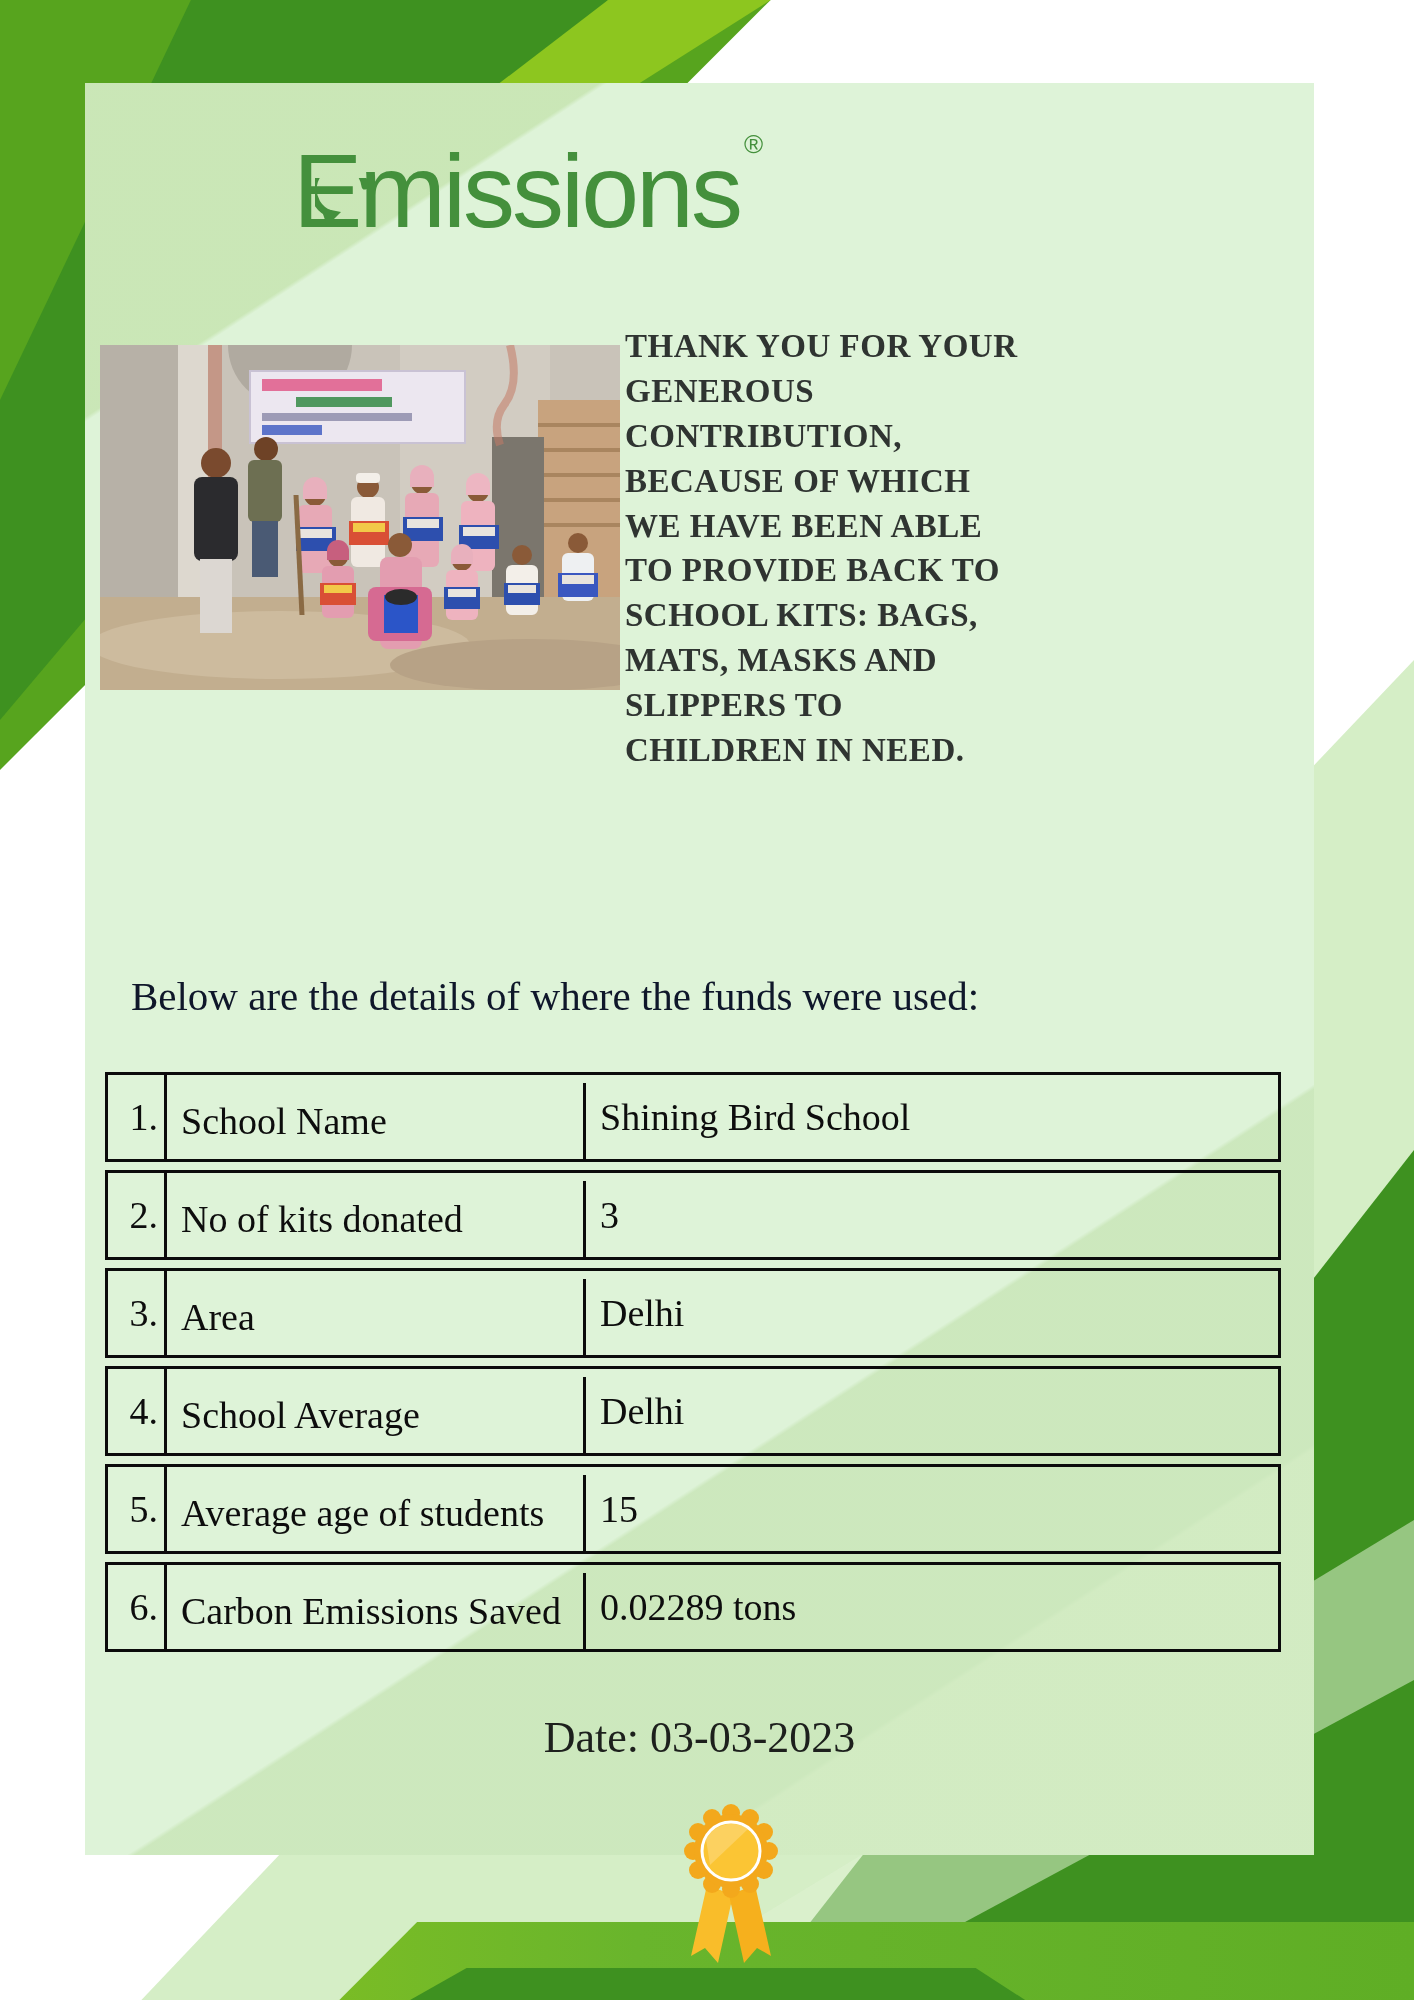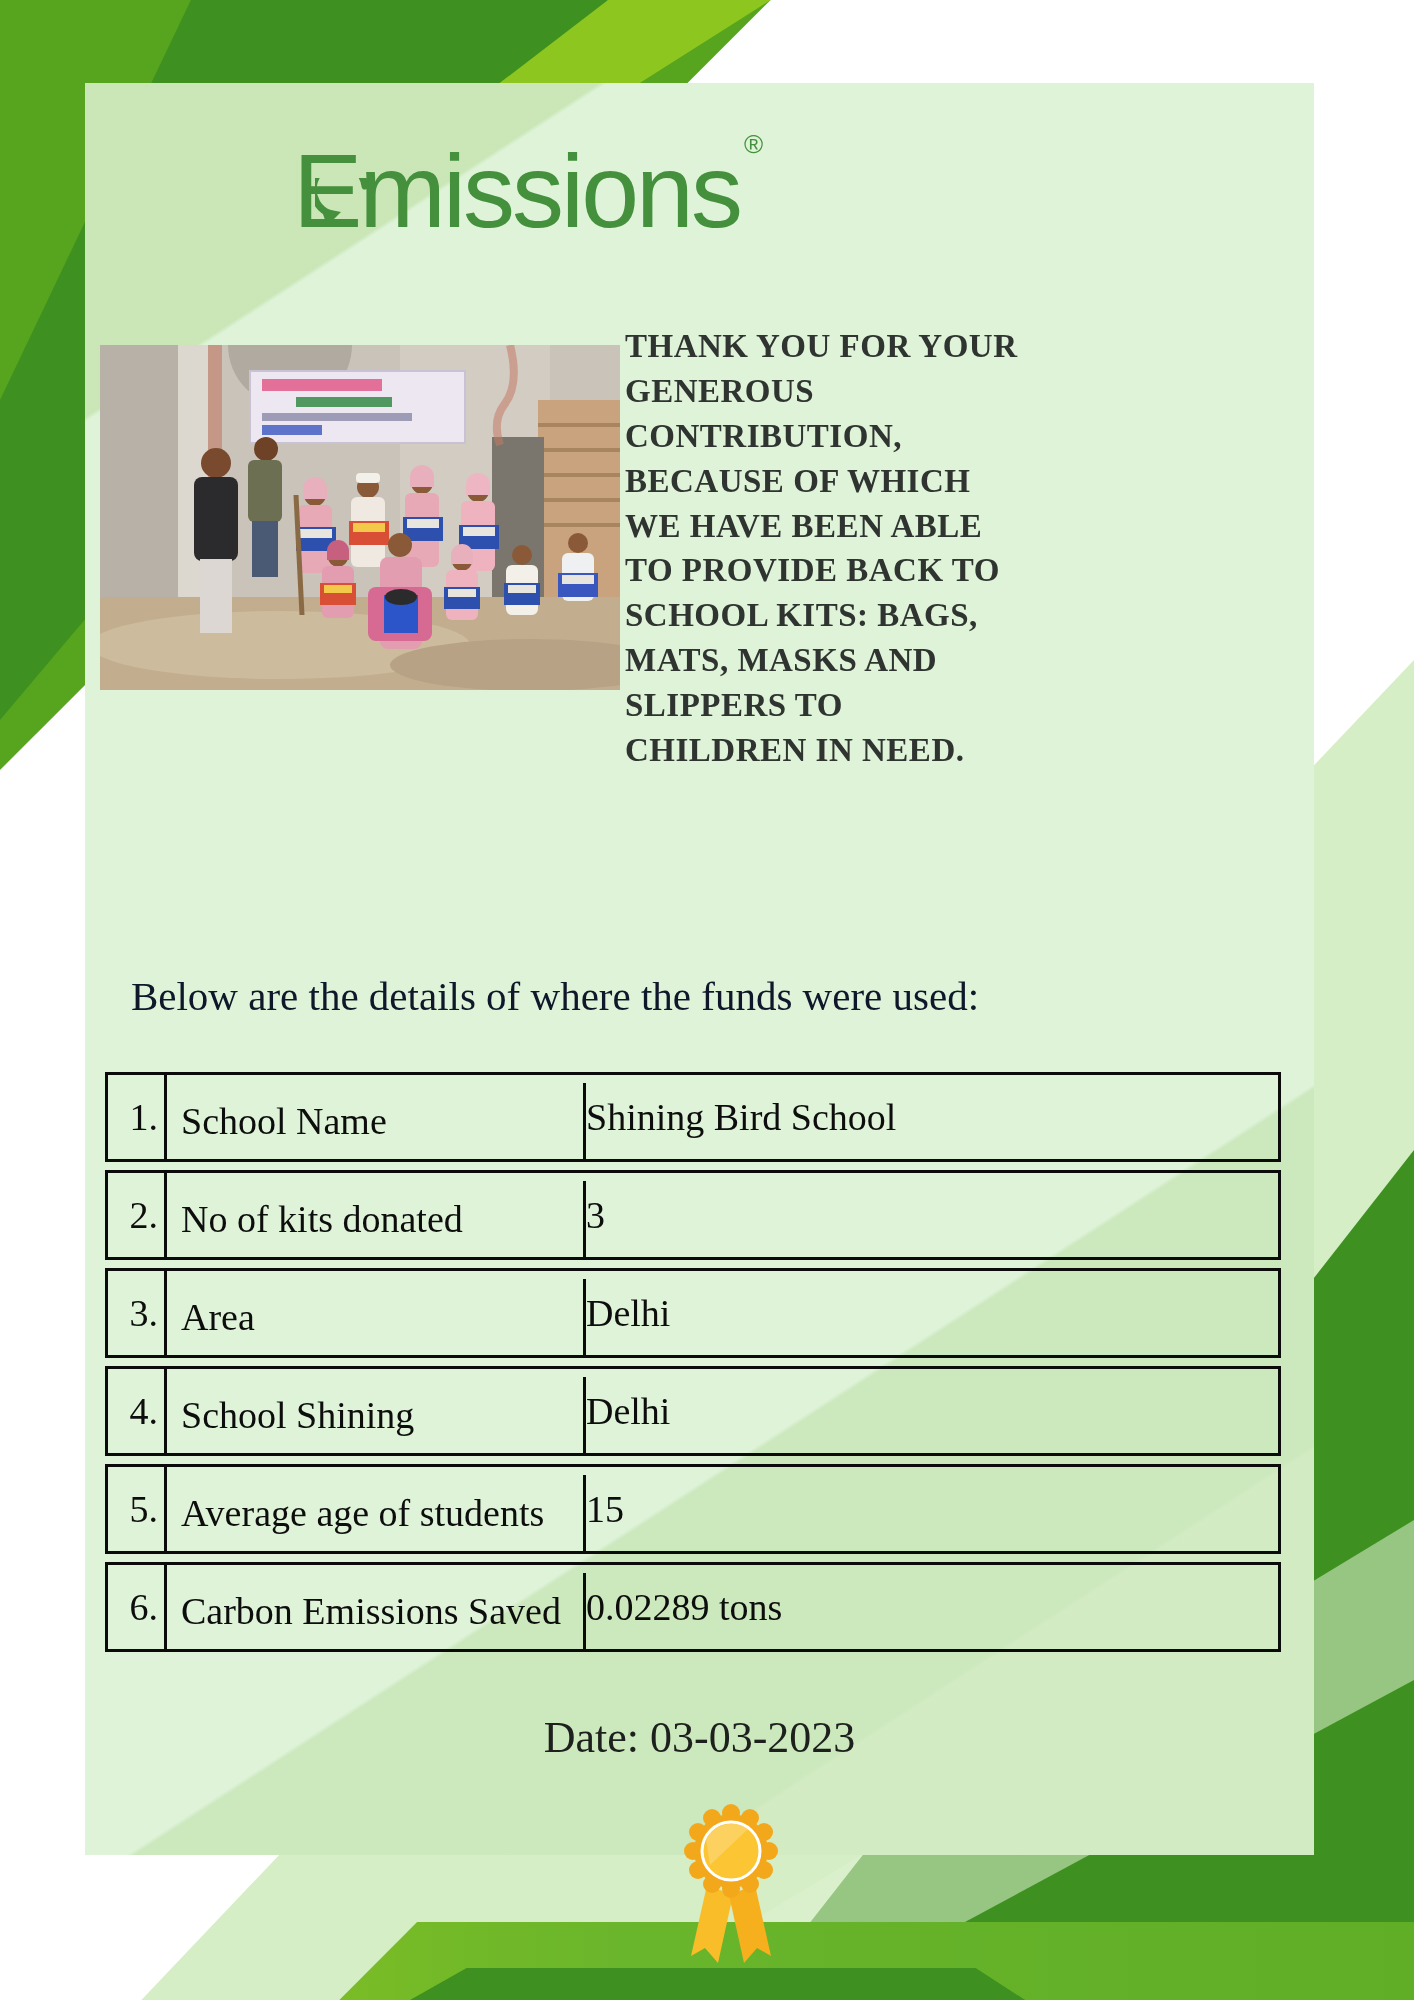--- a/index.html
+++ b/index.html
@@ -76,21 +76,21 @@
     width:50px;border-right:3px solid #0b0b0b;
     display:flex;align-items:center;justify-content:flex-end;
     padding-right:6px;font-size:38px;color:#0d0d0d;
   }
   .t-label{
     width:402px;border-right:3px solid #0b0b0b;
     display:flex;align-items:center;padding-left:14px;
     font-size:38px;color:#0d0d0d;margin-top:8px;
   }
   .t-value{
-    flex:1;display:flex;align-items:center;
+    flex:1;display:flex;align-items:center;padding-left:14px;
     font-size:38px;color:#0d0d0d;
   }
 
   
   .date-line{
     position:absolute;left:85px;top:1712px;width:1229px;text-align:center;
     font-family:"Liberation Serif", serif;font-size:44px;color:#1d201d;
   }
   .medal{position:absolute;left:674px;top:1795px;width:114px;height:172px;}
 </style>
@@ -228,21 +228,21 @@
       <div class="t-label">No of kits donated</div>
       <div class="t-value">3</div>
     </div>
     <div class="t-row">
       <div class="t-num">3.</div>
       <div class="t-label">Area</div>
       <div class="t-value">Delhi</div>
     </div>
     <div class="t-row">
       <div class="t-num">4.</div>
-      <div class="t-label">School Shining</div>
+      <div class="t-label">School Average</div>
       <div class="t-value">Delhi</div>
     </div>
     <div class="t-row">
       <div class="t-num">5.</div>
       <div class="t-label">Average age of students</div>
       <div class="t-value">15</div>
     </div>
     <div class="t-row">
       <div class="t-num">6.</div>
       <div class="t-label">Carbon Emissions Saved</div>

